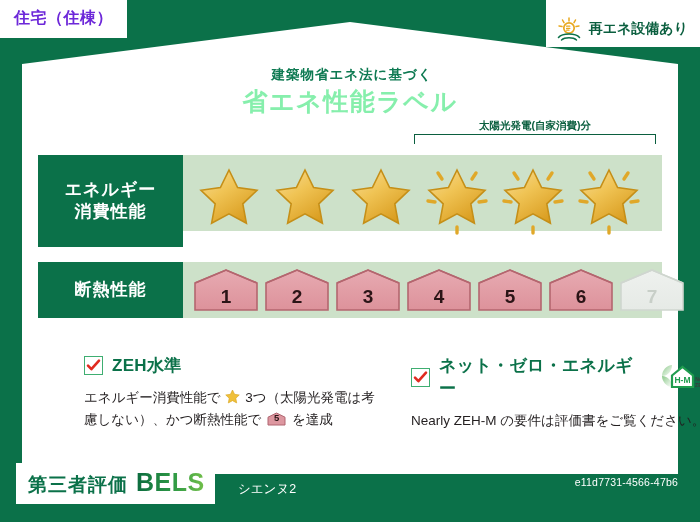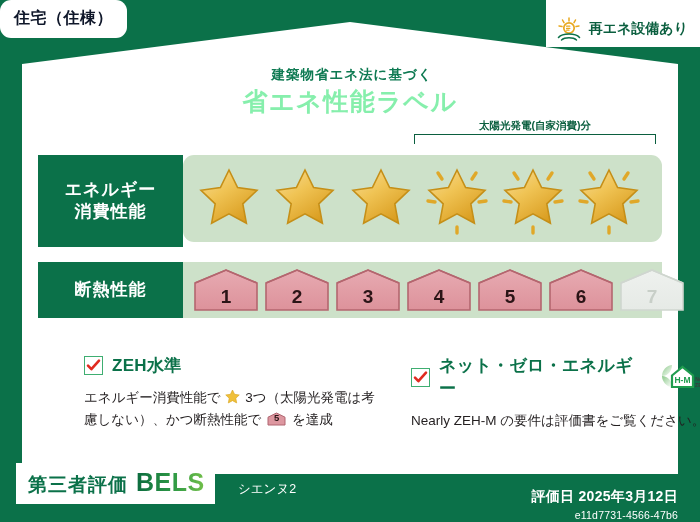--- a/index.html
+++ b/index.html
@@ -14,23 +14,22 @@
   .house-panel{
     position:absolute;left:22px;top:22px;width:656px;height:452px;
     background:#ffffff;
     clip-path:polygon(50% 0%, 100% 42px, 100% 100%, 0% 100%, 0% 42px);
   }
 
   
   .cat-tag{
     position:absolute;left:0;top:0;background:#ffffff;
     padding:8px 14px 9px 14px;
-    color:#0f172a;font-weight:bold;font-size:16px;letter-spacing:.5px;
+    color:#6d28d9;font-weight:bold;font-size:16px;letter-spacing:.5px;
     z-index:6;
-    border-radius:11px;
   }
 
   
   .renew-badge{
     position:absolute;right:0;top:0;background:#ffffff;
     padding:17px 12px 6px 10px;display:flex;align-items:center;gap:7px;
     z-index:6;
   }
   .renew-badge .label{color:#0b5f3f;font-weight:bold;font-size:14px;}
   .sun-ico{width:26px;height:24px;flex:0 0 26px;}
@@ -51,21 +50,21 @@
   .row{position:absolute;display:flex;z-index:5;}
   .row-label{
     background:#0b7149;color:#ffffff;font-weight:bold;
     display:flex;flex-direction:column;align-items:center;justify-content:center;
     line-height:1.28;letter-spacing:1px;
   }
   .row-body{background:#cde1c9;position:relative;}
 
   #row-energy{left:38px;top:155px;}
   #row-energy .row-label{width:145px;height:92px;font-size:17px;}
-  #row-energy .row-body{width:479px;height:87px;border-radius:11px;}
+  #row-energy .row-body{width:479px;height:76px;}
 
   #row-insul{left:38px;top:262px;}
   #row-insul .row-label{width:145px;height:56px;font-size:17px;}
   #row-insul .row-body{width:479px;height:56px;}
 
   
   .stars{position:absolute;left:0;top:0;width:479px;height:88px;
          display:flex;align-items:center;padding-left:8px;box-sizing:border-box;}
   .star-wrap{width:76px;height:76px;position:relative;flex:0 0 76px;}
   .star-wrap svg{position:absolute;left:0;top:0;width:76px;height:76px;}
@@ -126,21 +125,21 @@
   .bels-jp{color:#0b7149;font-weight:bold;font-size:19px;letter-spacing:1px;}
   .bels-en{
     font-size:25px;font-weight:bold;letter-spacing:.5px;
     background:linear-gradient(90deg,#0b6b3f 0%,#2f9a45 55%,#73c04a 100%);
     -webkit-background-clip:text;background-clip:text;color:transparent;
   }
   .bels-name{
     position:absolute;left:238px;bottom:24px;color:#ffffff;font-size:12.5px;z-index:7;
   }
   .eval{
-    position:absolute;right:22px;bottom:1px;text-align:right;color:#ffffff;z-index:7;
+    position:absolute;right:22px;bottom:34px;text-align:right;color:#ffffff;z-index:7;
   }
   .eval .date{font-size:14px;font-weight:bold;letter-spacing:.3px;}
   .eval .uid{font-size:10.5px;margin-top:3px;letter-spacing:.2px;}
 </style>
 </head>
 <body>
 
 <div id="stage">
 
   <div class="house-panel"></div>

